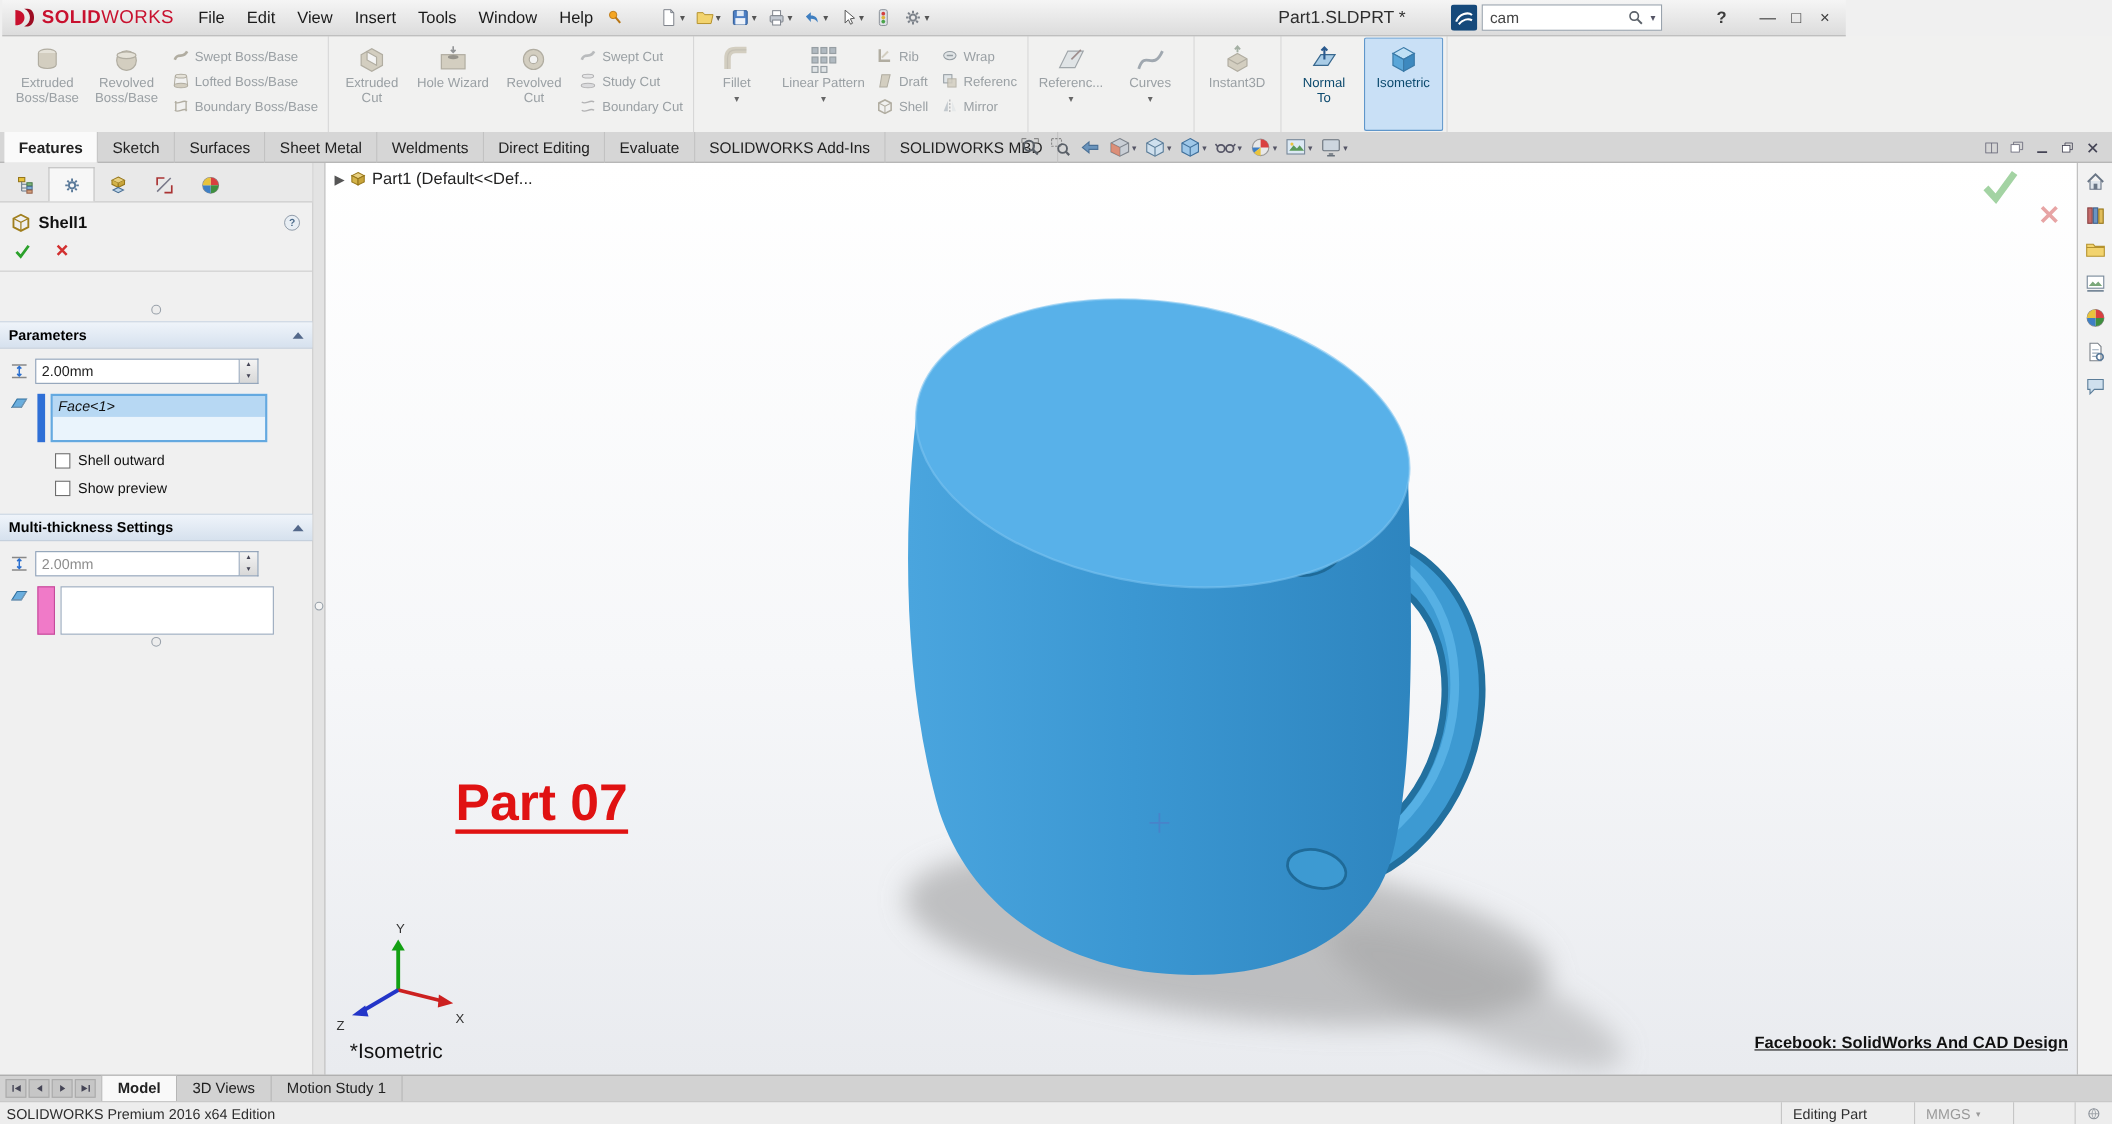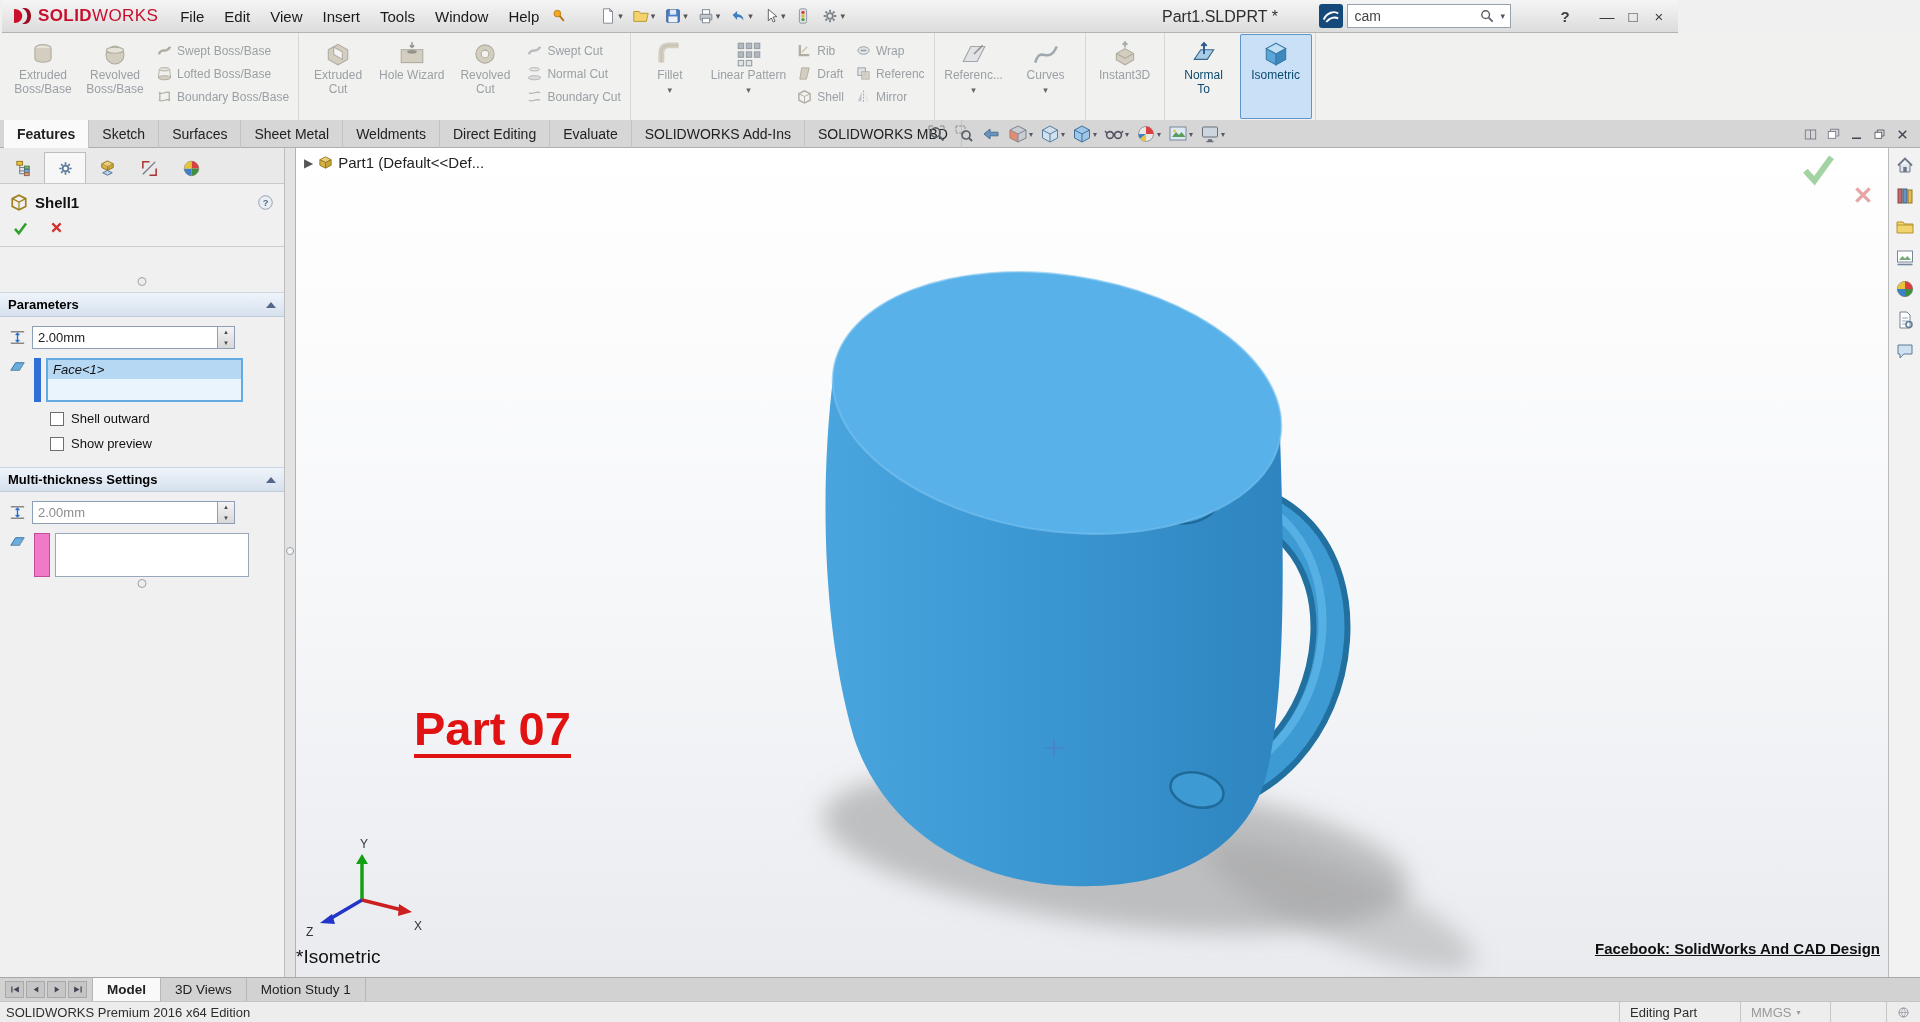--- a/index.html
+++ b/index.html
@@ -84,21 +84,21 @@
   .chk-label{font-size:13px;color:#111;}
   .grip{position:absolute;left:50%;transform:translateX(-50%);width:9px;height:9px;border-radius:50%;background:#ededed;border:1px solid #9aa2ab;}
   .splitter{position:absolute;left:285px;top:0;width:11px;height:829px;background:#e3e3e3;border-right: 1px solid #b3b3b3;}
   .split-circle{position:absolute;top:399px;left:1px;width:8px;height:8px;border-radius:50%;background:#f4f4f4;border:1px solid #97a0a9;}
 
   
   .viewport{position:absolute;left:296px;top:0;width:1592px;height:829px;background:linear-gradient(#ffffff 0%,#f6f7f9 55%,#e9ebef 100%);overflow:hidden;}
   .breadcrumb{position:absolute;left:8px;top:6px;display:flex;align-items:center;gap:5px;font-size:15px;color:#222;}
   .bc-arrow{color:#555;font-size:12px;}
   .annotation{position:absolute;left:118px;top:556px;font-size:47px;font-weight:bold;color:#e01212;border-bottom:4px solid #e01212;padding-bottom:1px;line-height:1.05;}
-  .view-label{position:absolute;left:0;top:798px;font-size:19px;color:#111;}
+  .view-label{position:absolute;left:22px;top:798px;font-size:19px;color:#111;}
   .credit{position:absolute;right:8px;top:792px;font-size:15px;font-weight:bold;color:#101010;text-decoration:underline;}
   .confirm-ok{position:absolute;left:1504px;top:3px;opacity:.55;}
   .confirm-cancel{position:absolute;left:1556px;top:36px;opacity:.6;}
   .triad{position:absolute;left:6px;top:690px;}
 
   
   .taskpane{position:absolute;right:0;top:0;width:32px;height:829px;background:#f2f2f2;border-left:1px solid #bcbcbc;display:flex;flex-direction:column;align-items:center;padding-top:6px;gap:9px;}
   .tp-btn{width:24px;height:22px;display:flex;align-items:center;justify-content:center;}
 
   
@@ -341,21 +341,21 @@
             </span>
             <span class="rlab-s">Swept Cut</span>
           </div>
           <div class="rsmall dis">
             <span class="ric-s">
               <svg width="15" height="15" viewBox="0 0 16 16">
                 <ellipse cx="8" cy="3.5" rx="5.5" ry="1.8" fill="#dddde8" stroke="#888899"></ellipse>
                 <ellipse cx="8" cy="12.5" rx="6.5" ry="2.2" fill="#ccccdd" stroke="#888899"></ellipse>
               </svg>
             </span>
-            <span class="rlab-s">Normal Cut</span>
+            <span class="rlab-s">Study Cut</span>
           </div>
           <div class="rsmall dis">
             <span class="ric-s">
               <svg width="15" height="15" viewBox="0 0 16 16">
                 <path d="M2 4c4 3 8-3 12 0M2 12c4 3 8-3 12 0" fill="none" stroke="#888899" stroke-width="1.3"></path>
               </svg>
             </span>
             <span class="rlab-s">Boundary Cut</span>
           </div>
         </div>

